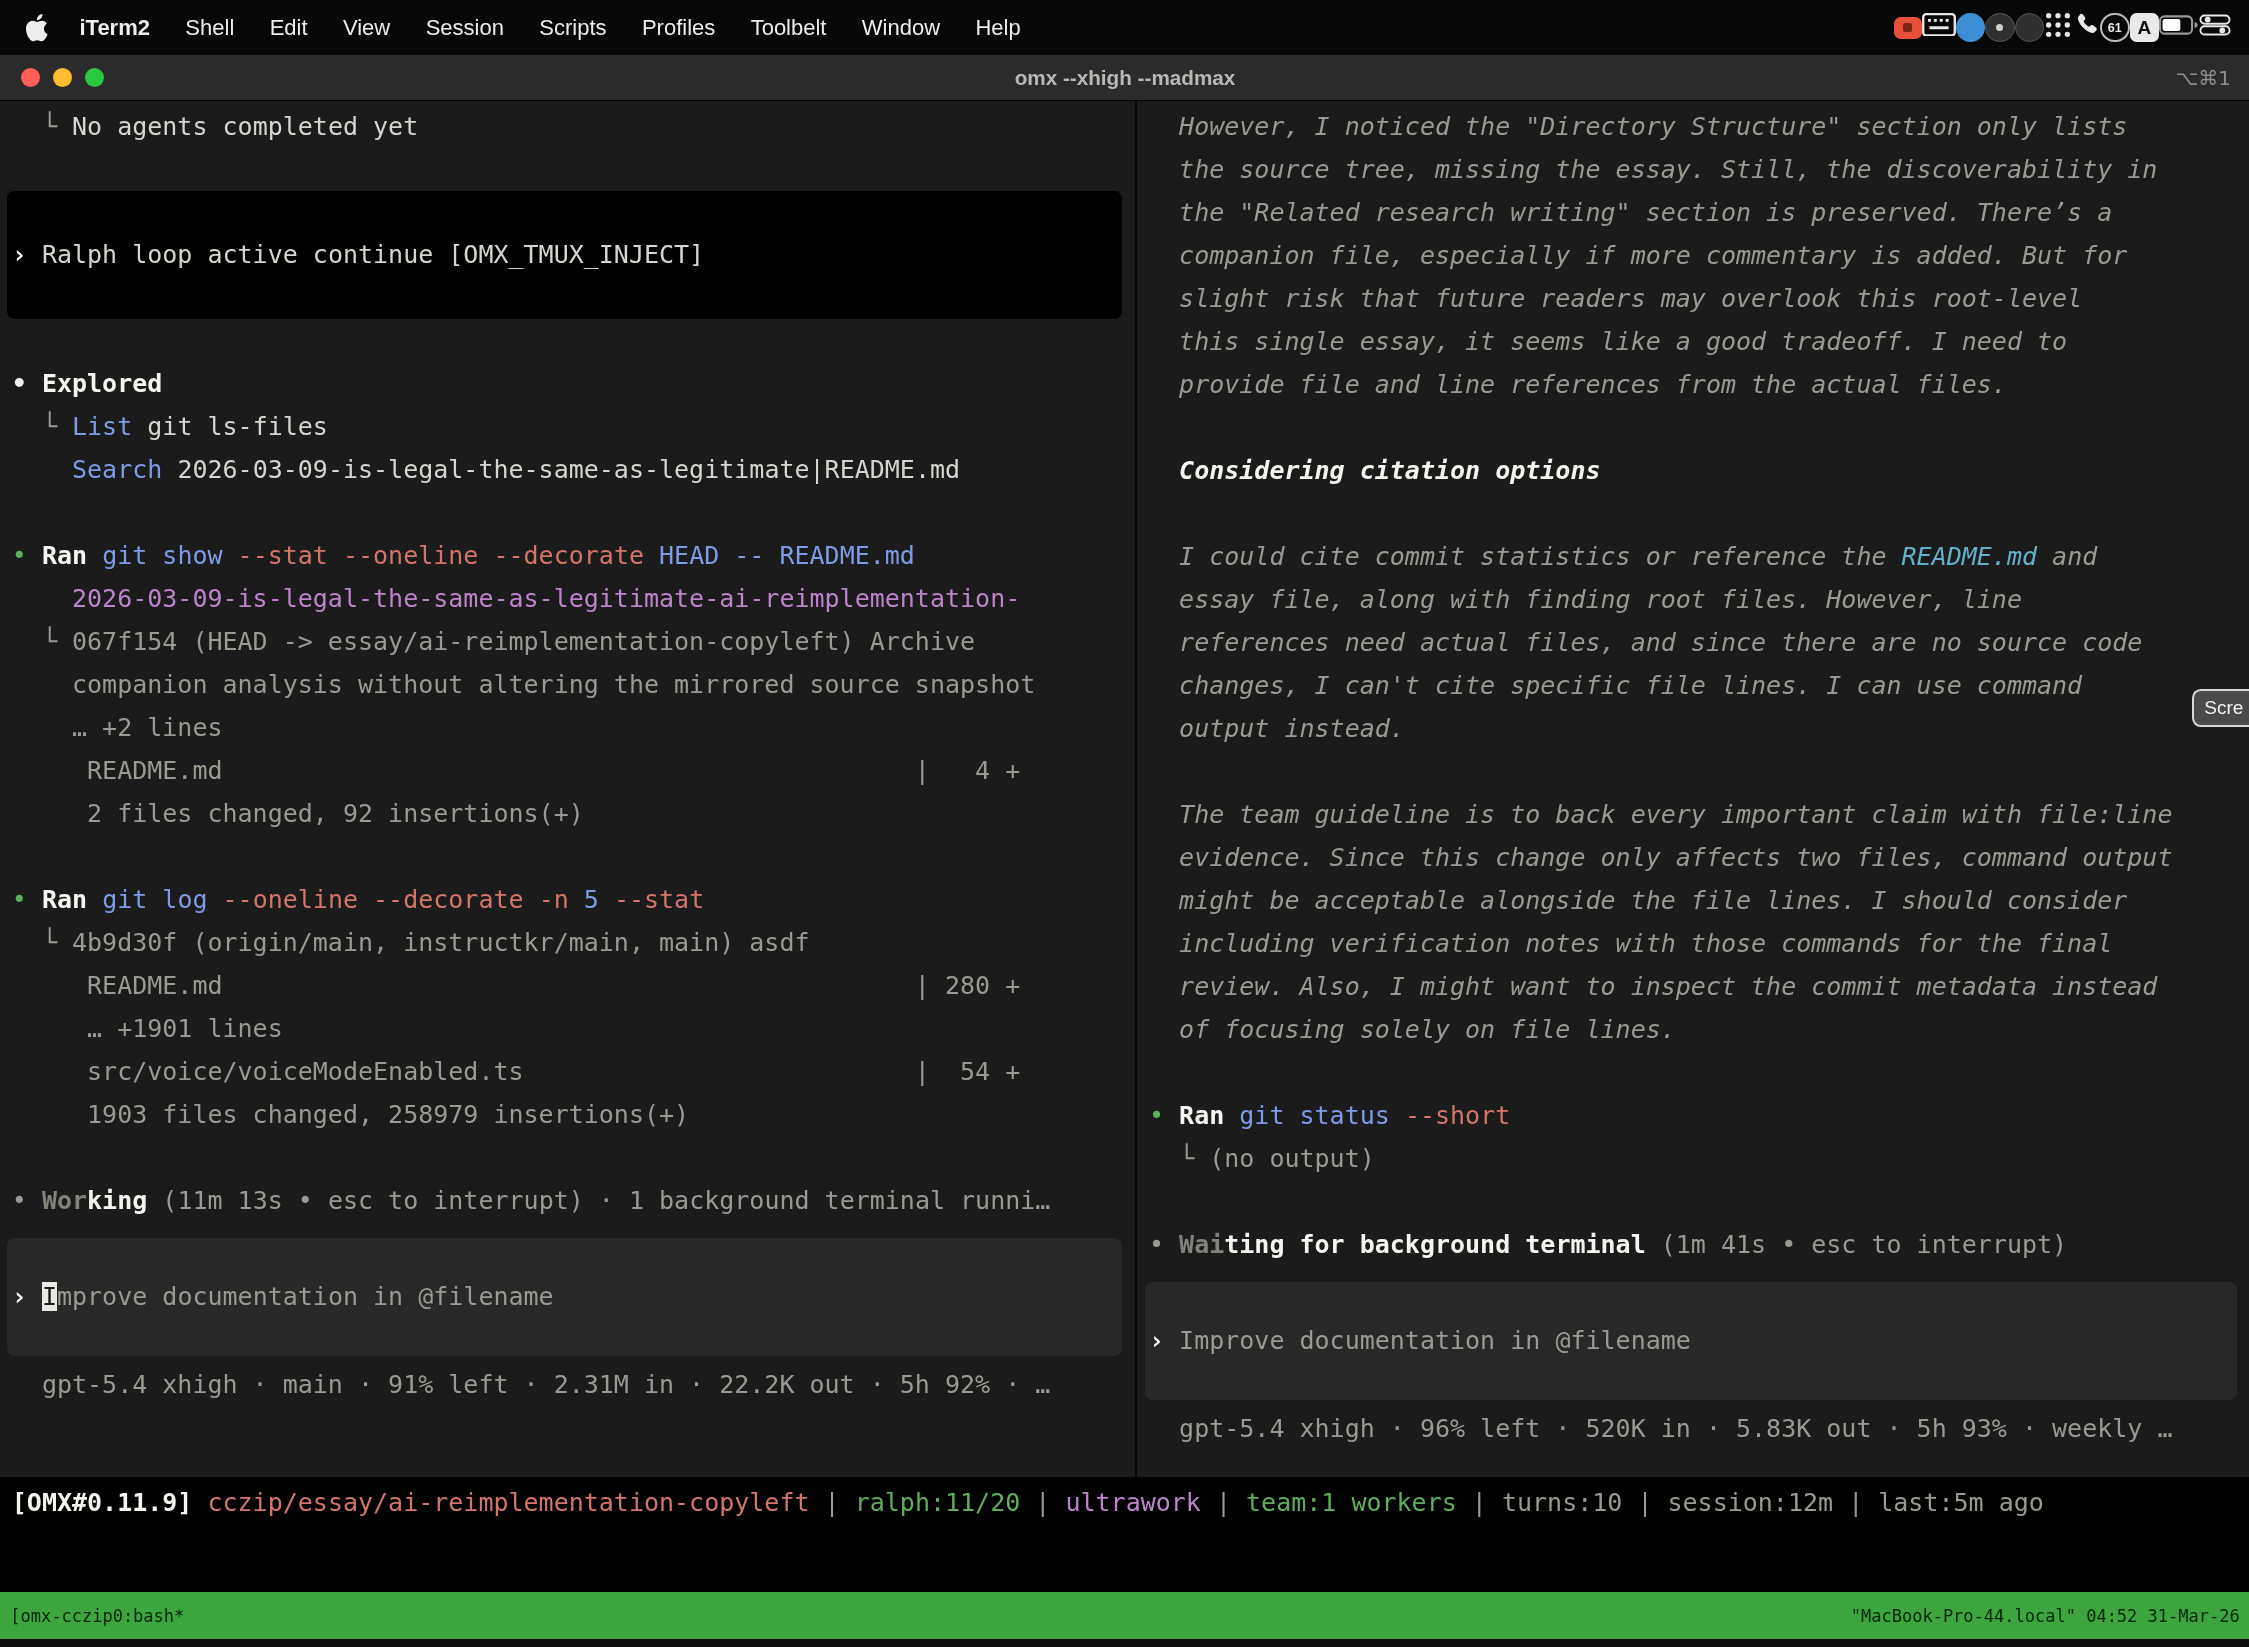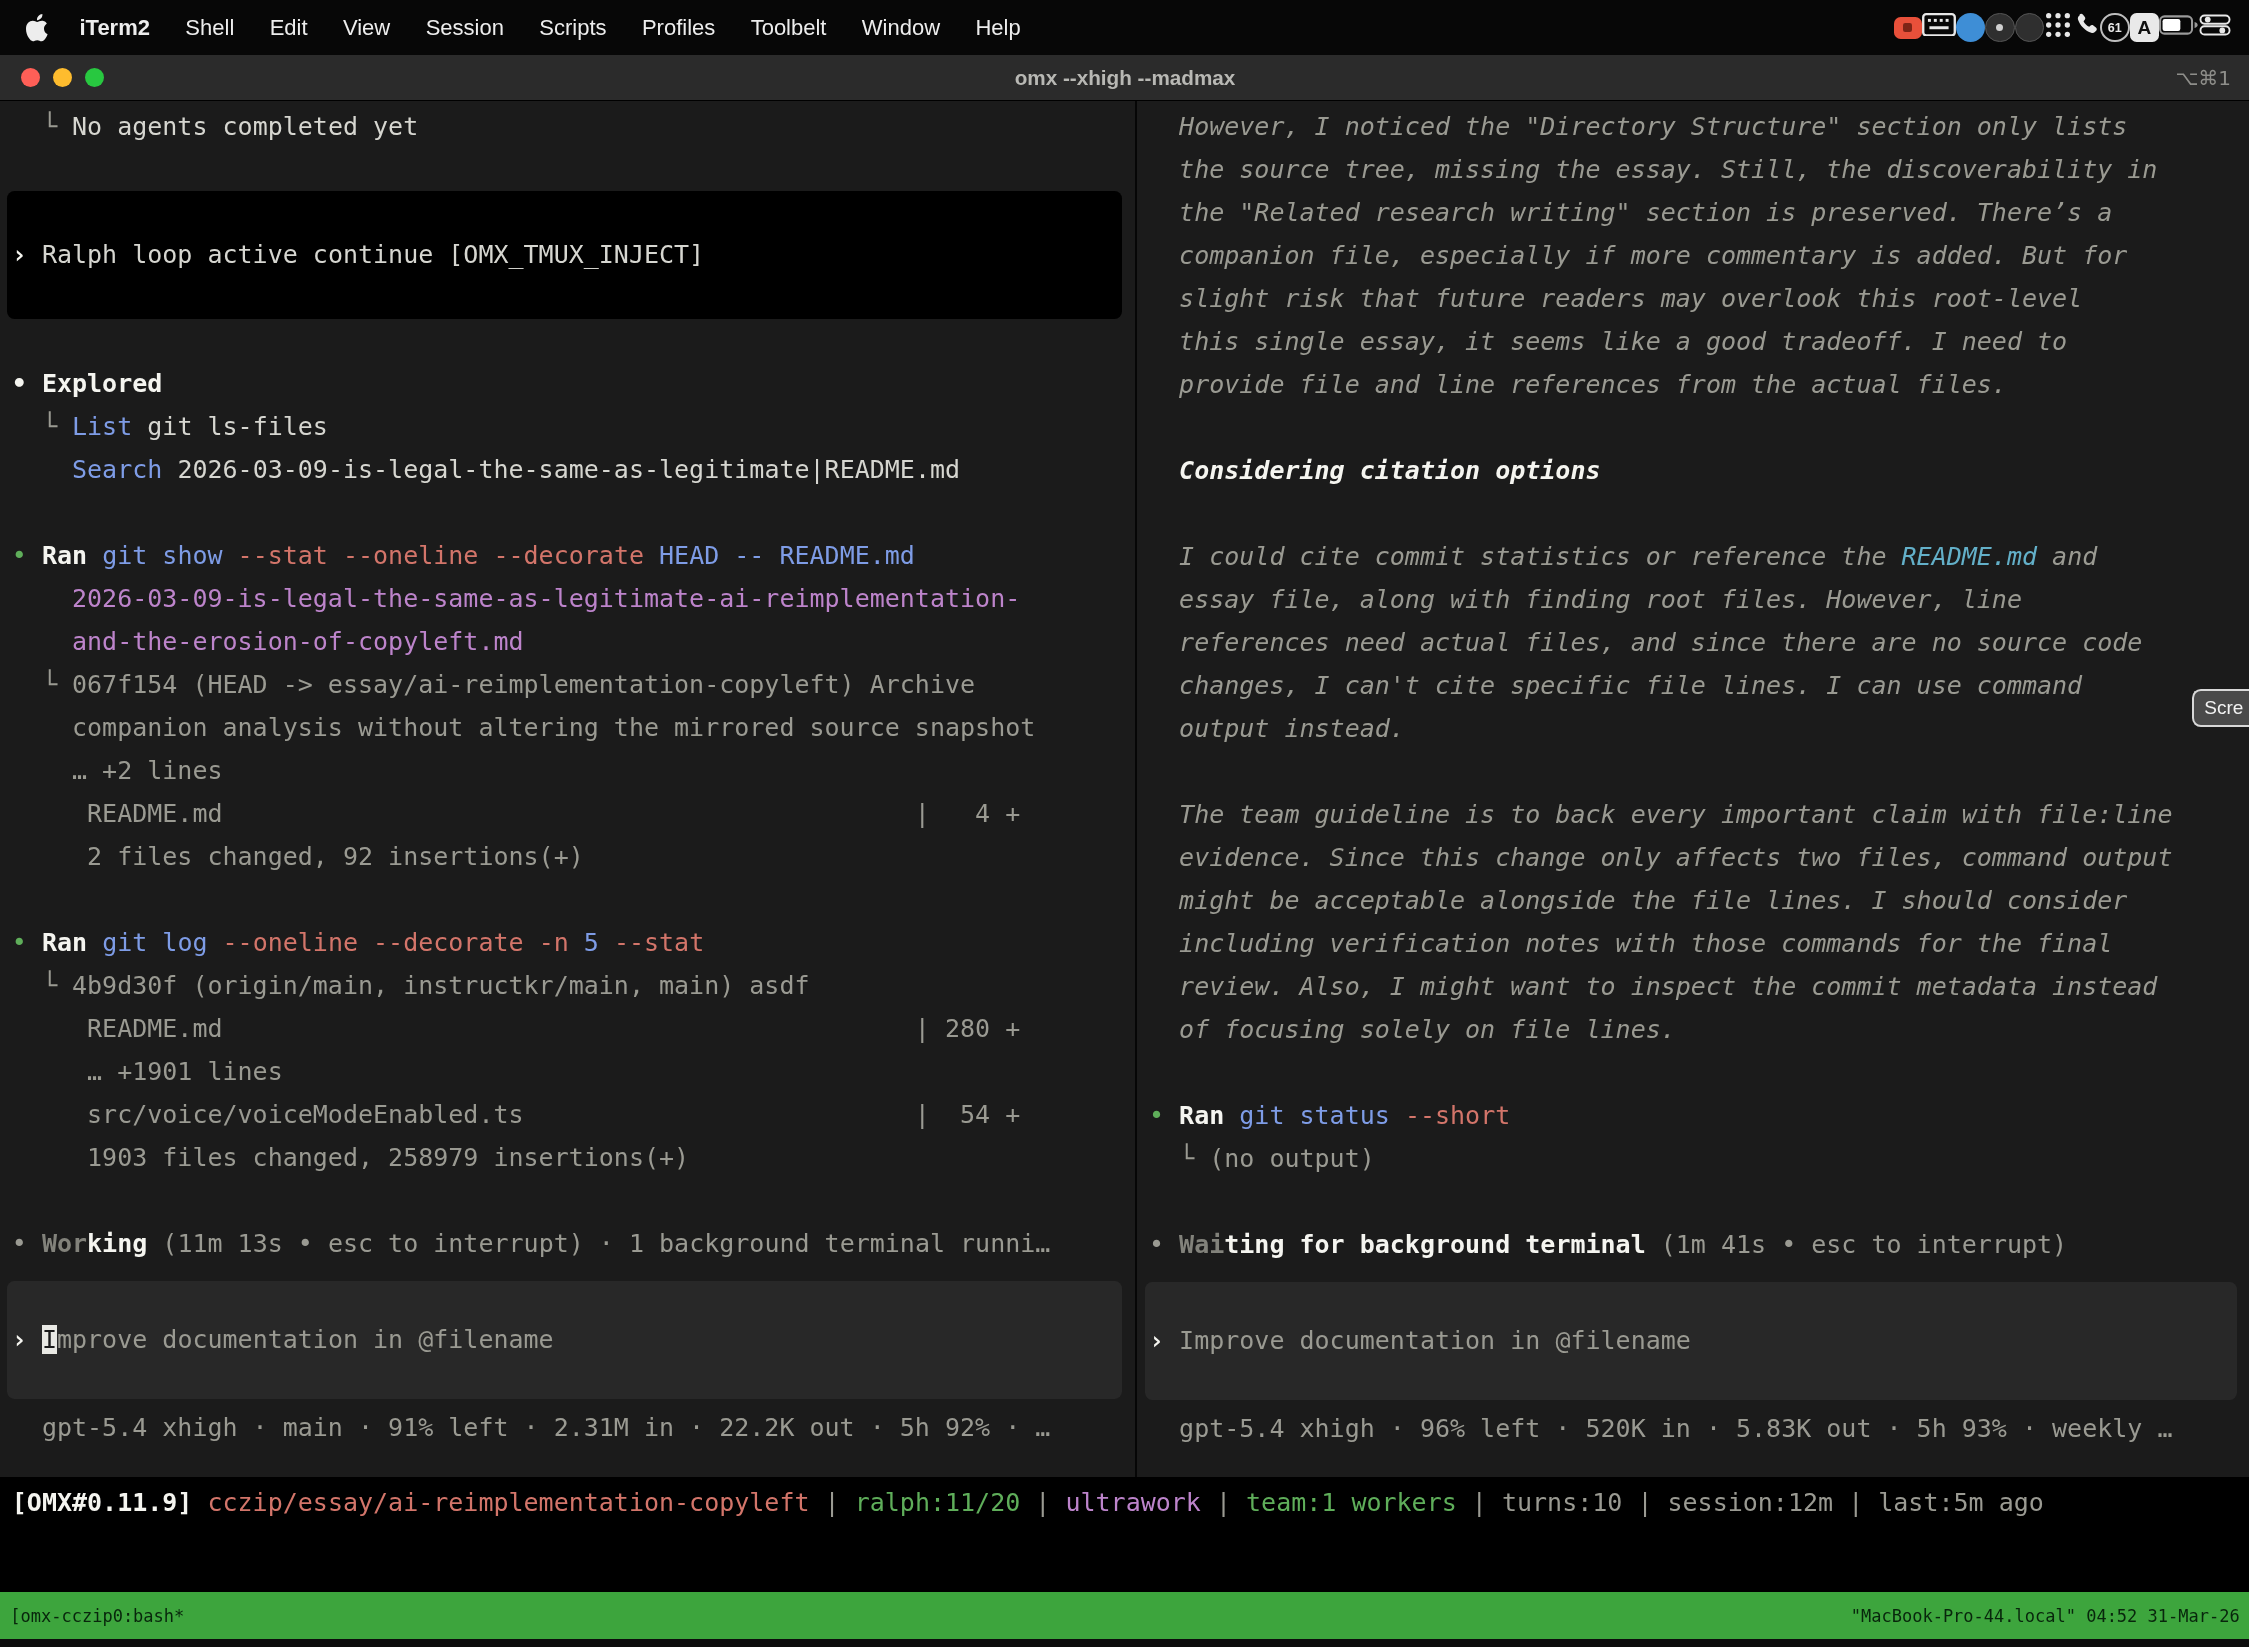--- a/index.html
+++ b/index.html
@@ -174,21 +174,20 @@
           </div>
       </div>
       <div>
           <div class="tline">&nbsp;</div>
           <div class="tline"><span class="fgb">• Explored</span></div>
           <div class="tline"><span class="dim">  └ </span><span class="blue">List</span><span class="fg"> git ls-files</span></div>
           <div class="tline"><span class="fg">    </span><span class="blue">Search</span><span class="fg"> 2026-03-09-is-legal-the-same-as-legitimate|README.md</span></div>
           <div class="tline">&nbsp;</div>
           <div class="tline"><span class="grn">• </span><span class="fgb">Ran </span><span class="blue">git show </span><span class="red">--stat --oneline --decorate </span><span class="blue">HEAD -- README.md</span></div>
           <div class="tline"><span class="mag">    2026-03-09-is-legal-the-same-as-legitimate-ai-reimplementation-</span></div>
-          <div class="tline"><span class="mag">    and-the-erosion-of-copyleft.md</span></div>
           <div class="tline"><span class="dim">  └ 067f154 (HEAD -&gt; essay/ai-reimplementation-copyleft) Archive</span></div>
           <div class="tline"><span class="dim">    companion analysis without altering the mirrored source snapshot</span></div>
           <div class="tline"><span class="dim">    … +2 lines</span></div>
           <div class="tline"><span class="dim">     README.md                                              |   4 +</span></div>
           <div class="tline"><span class="dim">     2 files changed, 92 insertions(+)</span></div>
           <div class="tline">&nbsp;</div>
           <div class="tline"><span class="grn">• </span><span class="fgb">Ran </span><span class="blue">git log </span><span class="red">--oneline --decorate </span><span class="red">-n </span><span class="blue">5 </span><span class="red">--stat</span></div>
           <div class="tline"><span class="dim">  └ 4b9d30f (origin/main, instructkr/main, main) asdf</span></div>
           <div class="tline"><span class="dim">     README.md                                              | 280 +</span></div>
           <div class="tline"><span class="dim">     … +1901 lines</span></div>

